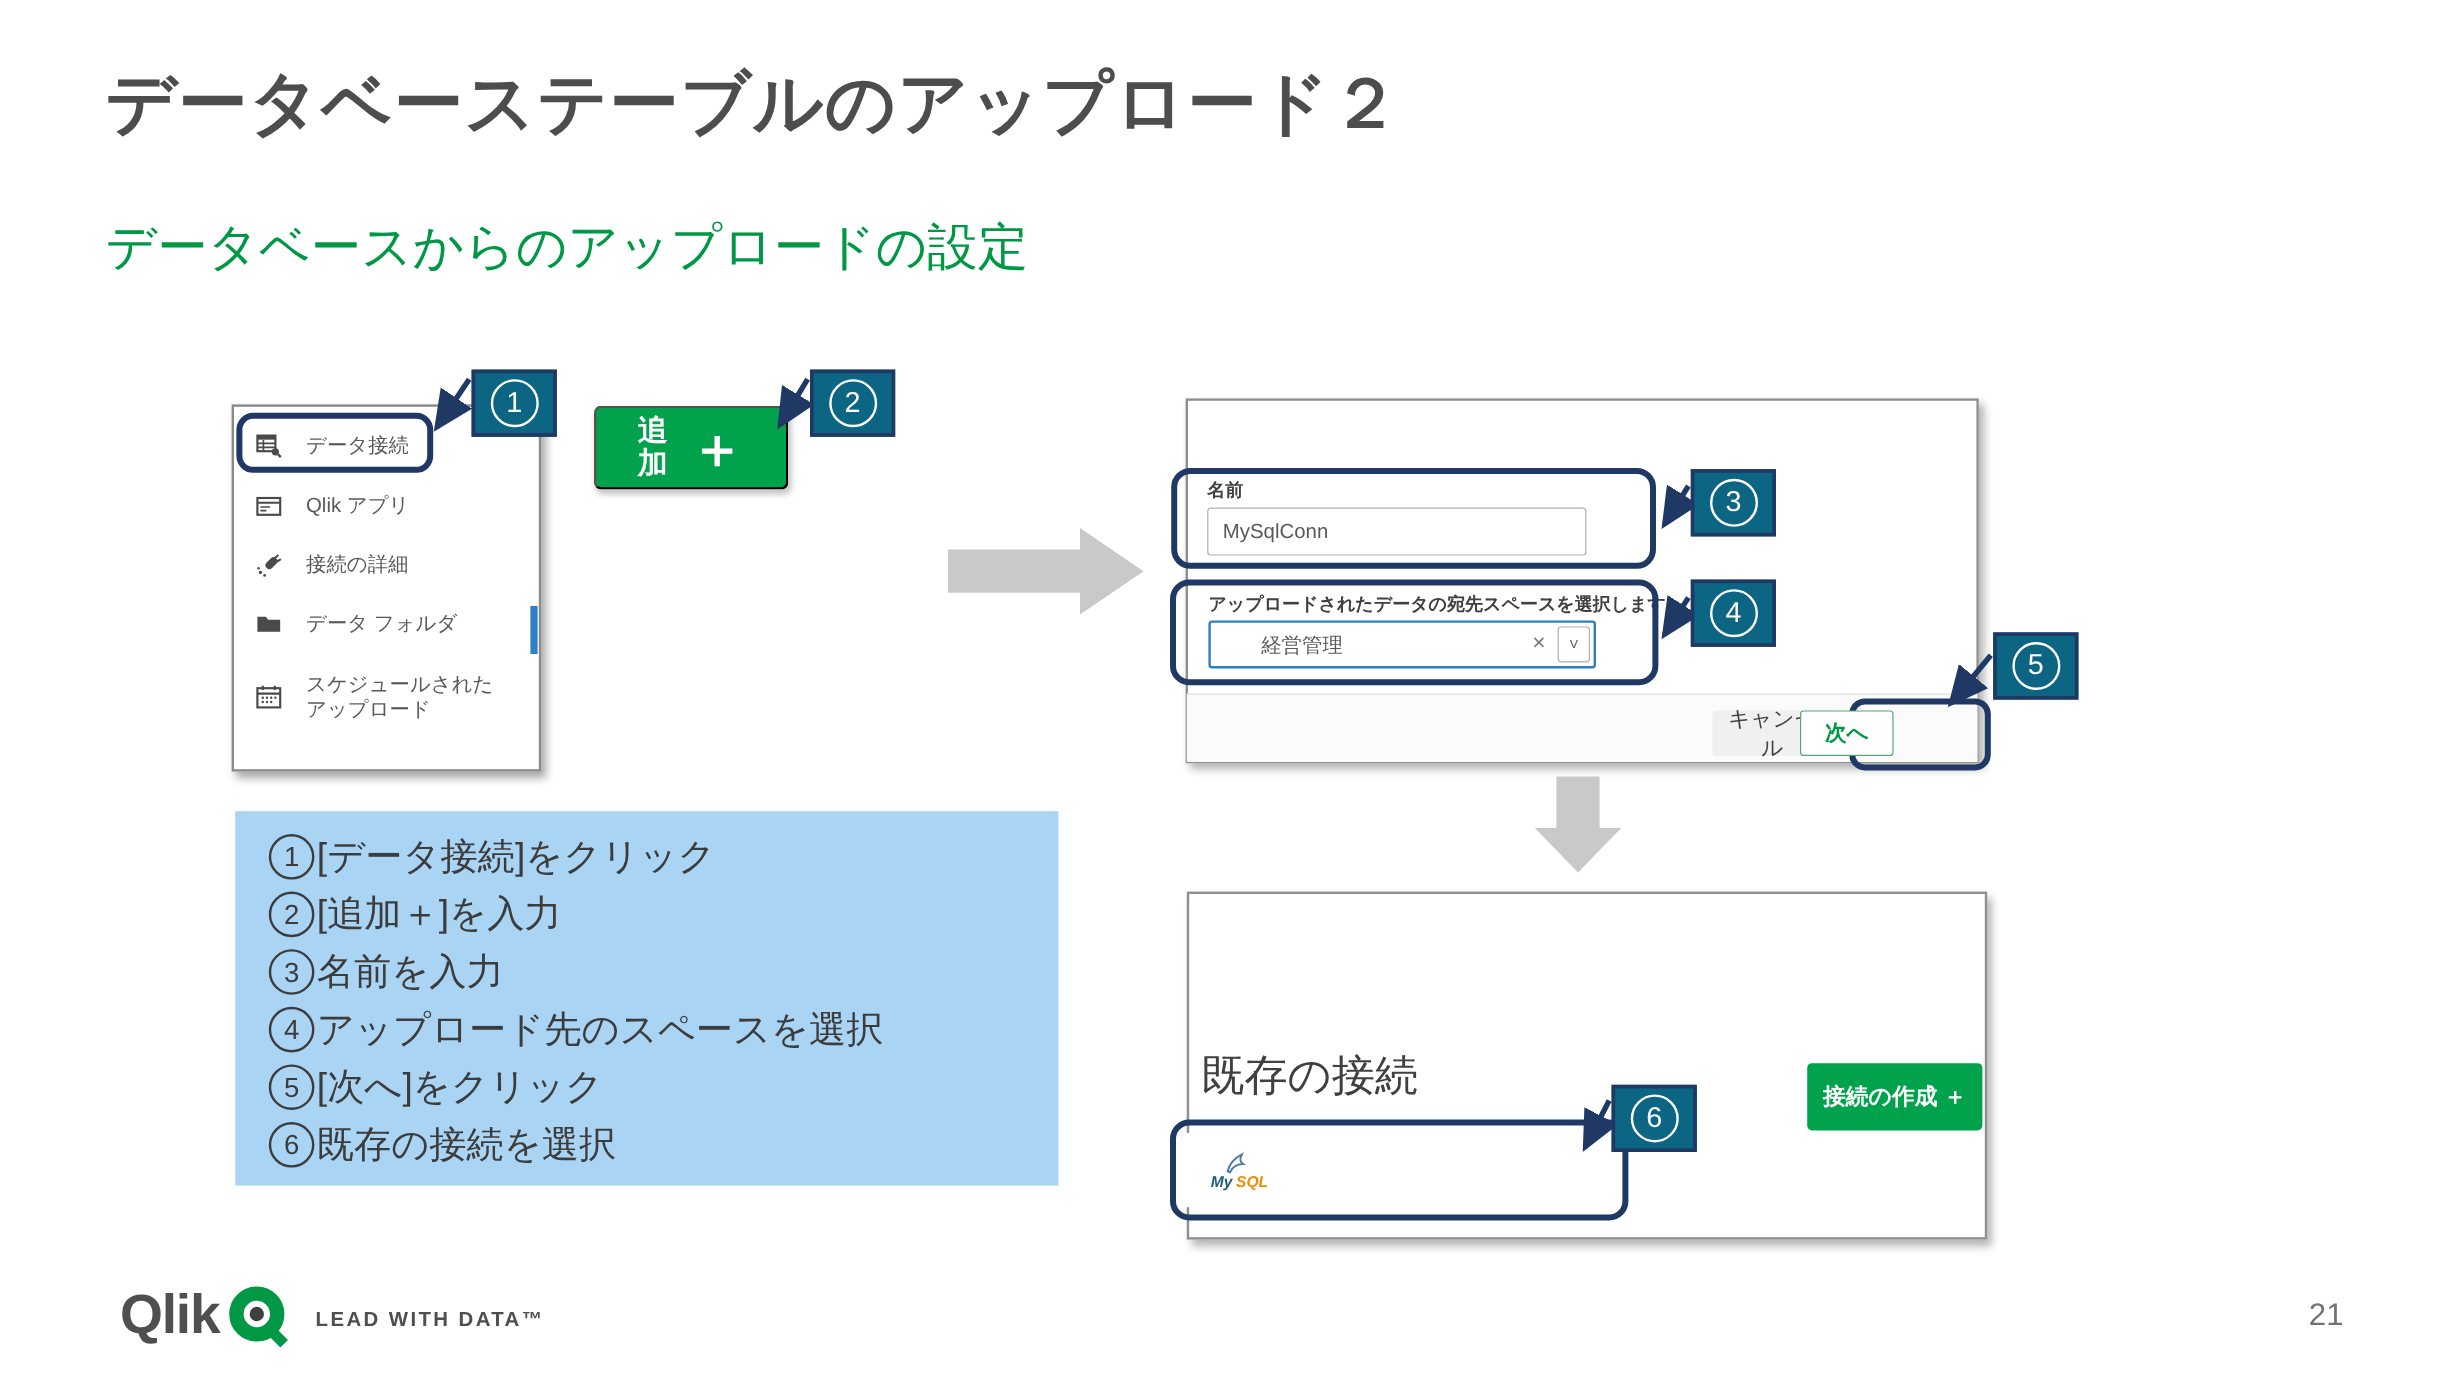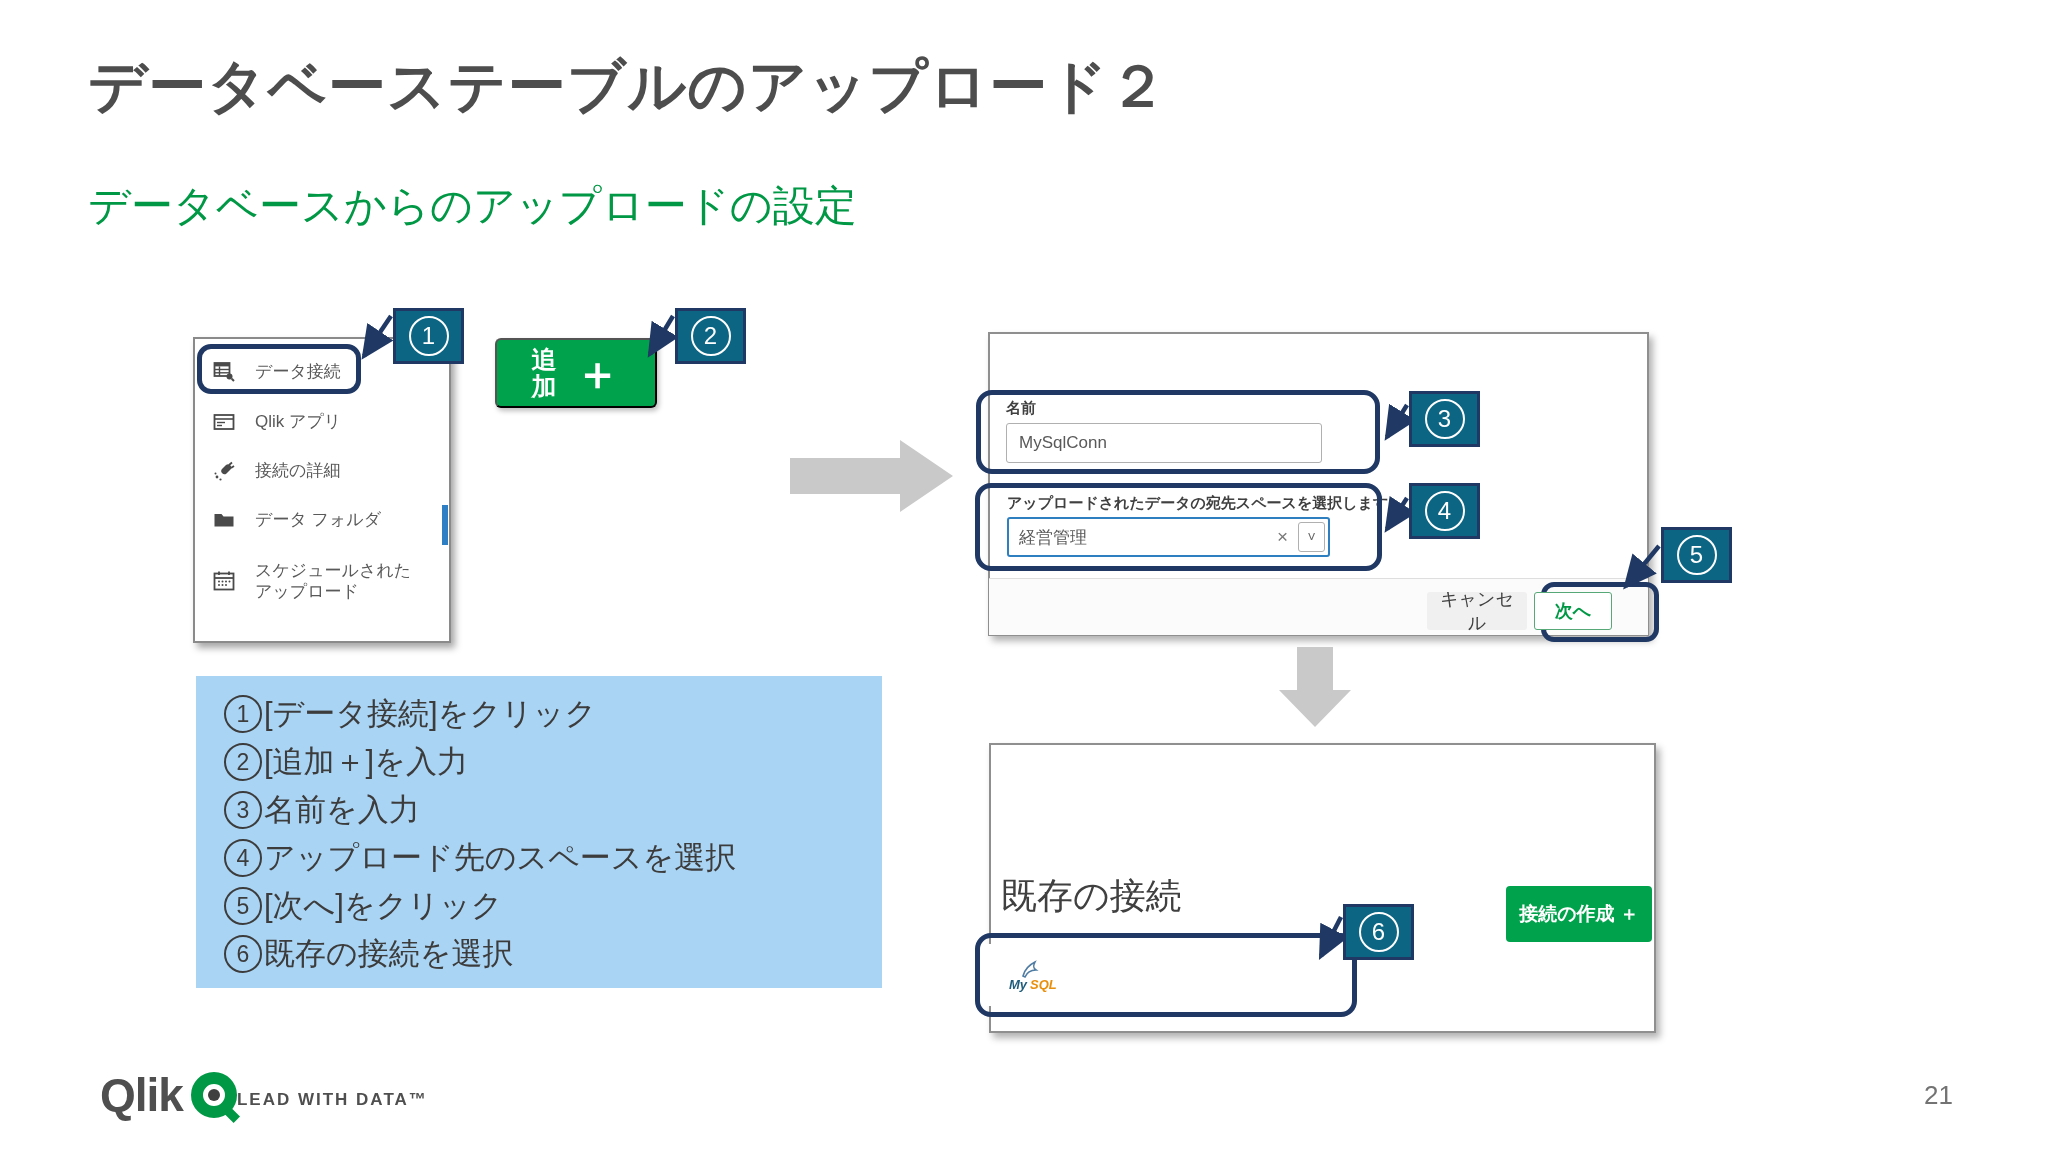--- a/index.html
+++ b/index.html
@@ -40,30 +40,30 @@
   .dialog{position:absolute;background:#fff;border:2px solid #8f8f8f;box-sizing:border-box;
           box-shadow:4px 5px 7px rgba(0,0,0,.3);z-index:1;}
   .dlg1{left:988px;top:332px;width:661px;height:304px;}
   .dlg2{left:989px;top:743px;width:667px;height:290px;}
   .dlg-title{position:absolute;font-size:30px;color:#595959;letter-spacing:1px;white-space:nowrap;}
 
   .field-label{position:absolute;font-size:15px;font-weight:700;color:#404040;white-space:nowrap;}
   .text-input{position:absolute;background:#fff;border:1.5px solid #b0b0b0;border-radius:3px;box-sizing:border-box;
               font-size:17px;color:#595959;display:flex;align-items:center;padding-left:12px;}
   .combo{position:absolute;background:#fff;border:2px solid #2e7fc0;border-radius:3px;box-sizing:border-box;
-         display:flex;align-items:center;font-size:17px;color:#595959;}
+         display:flex;align-items:center;font-size:17px;color:#595959;padding-left:32px;}
   .combo .val{flex:1;padding-left:10px;}
   .combo .clear{color:#7a7a7a;font-size:19px;padding:0 10px;cursor:default;}
   .combo .dd{width:27px;height:30px;margin-right:3px;border:1.5px solid #b0b0b0;border-radius:3px;background:#fff;
              display:flex;align-items:center;justify-content:center;color:#666;font-size:14px;box-sizing:border-box;}
 
   .dlg-footer{position:absolute;left:989px;top:578px;width:659px;height:56px;background:#fbfbfb;border-top:1.5px solid #dedede;z-index:1;}
   .btn-cancel{position:absolute;left:1427px;top:592px;width:100px;height:38px;background:#f0f0f0;border:none;
               font-size:18px;color:#404040;display:flex;align-items:center;justify-content:center;border-radius:3px;z-index:2;font-family:inherit;}
-  .btn-next{position:absolute;left:1534px;top:592px;width:78px;height:38px;background:#fff;border:1.5px solid #57a877;
+  .btn-next{position:absolute;left:1500px;top:592px;width:78px;height:38px;background:#fff;border:1.5px solid #57a877;
             font-size:18px;font-weight:700;color:#009845;display:flex;align-items:center;justify-content:center;border-radius:3px;z-index:5;font-family:inherit;}
 
   .dlg2-body{position:absolute;left:1017px;top:806px;width:616px;font-size:19.5px;line-height:1.6;color:#595959;z-index:2;}
   .existing-heading{position:absolute;left:1001px;top:872px;font-size:36px;color:#404040;z-index:2;}
   .btn-create{position:absolute;left:1506px;top:886px;width:146px;height:56px;background:#00a34c;border:none;border-radius:4px;
               color:#fff;font-size:19px;font-weight:700;display:flex;align-items:center;justify-content:center;z-index:2;font-family:inherit;}
   .conn-row{position:absolute;left:985px;top:944px;width:360px;height:62px;background:#fff;display:flex;align-items:center;gap:16px;
             padding-left:24px;box-sizing:border-box;z-index:3;}
   .conn-label{font-size:17px;color:#8f8f8f;}
   .mysql-logo{position:relative;width:50px;height:34px;}
@@ -77,21 +77,21 @@
   .step .stepnum{display:flex;align-items:center;justify-content:center;width:34px;height:34px;border:2.5px solid #3c3c3c;
              border-radius:50%;font-size:23px;flex:0 0 34px;margin-right:2px;}
 
   
   .brand{position:absolute;left:100px;top:1072px;display:flex;align-items:flex-end;z-index:2;}
   .brand .word{font-size:46px;font-weight:800;color:#4f4f4f;letter-spacing:-1px;line-height:46px;}
   .qmark{position:relative;width:46px;height:46px;margin-left:8px;}
   .qmark .ring{position:absolute;inset:0;border:12px solid #009845;border-radius:50%;box-sizing:border-box;background:#fff;}
   .qmark .dot{position:absolute;left:17px;top:17px;width:12px;height:12px;background:#3f3f3f;border-radius:50%;}
   .qmark .tail{position:absolute;right:-2px;bottom:-1px;width:15px;height:9px;background:#009845;transform:rotate(45deg);}
-  .tagline{font-size:17px;font-weight:700;color:#4f4f4f;letter-spacing:2px;padding-bottom:8px;}
+  .tagline{margin-left:26px;font-size:17px;font-weight:700;color:#4f4f4f;letter-spacing:2px;padding-bottom:8px;}
   .pagenum{position:absolute;left:1924px;top:1080px;font-size:26px;color:#737373;z-index:2;}
 
   .overlay-svg{position:absolute;left:0;top:0;width:2048px;height:1152px;z-index:5;pointer-events:none;}
 </style>
 </head>
 <body>
 
 <div class="slide">
 
   <div class="title">データベーステーブルのアップロード２</div>

